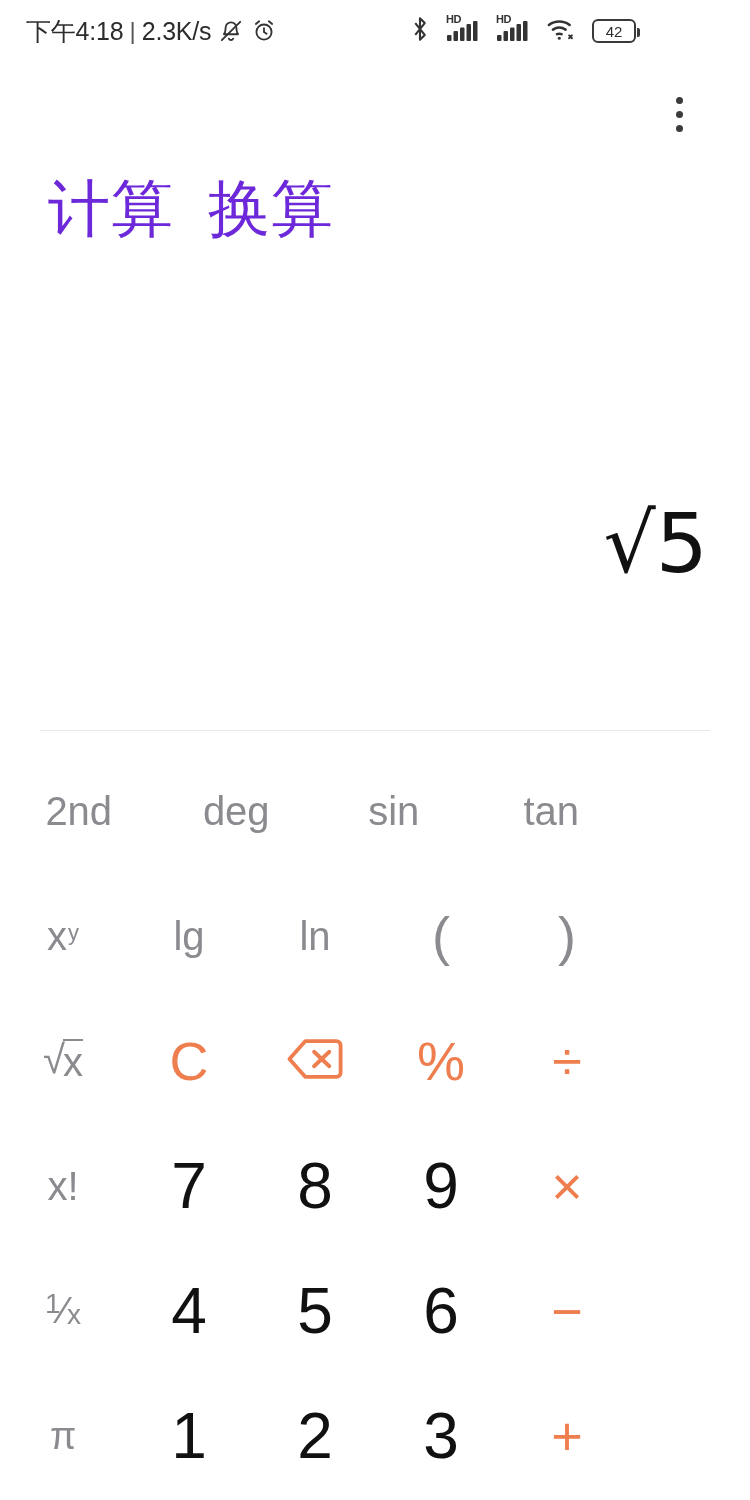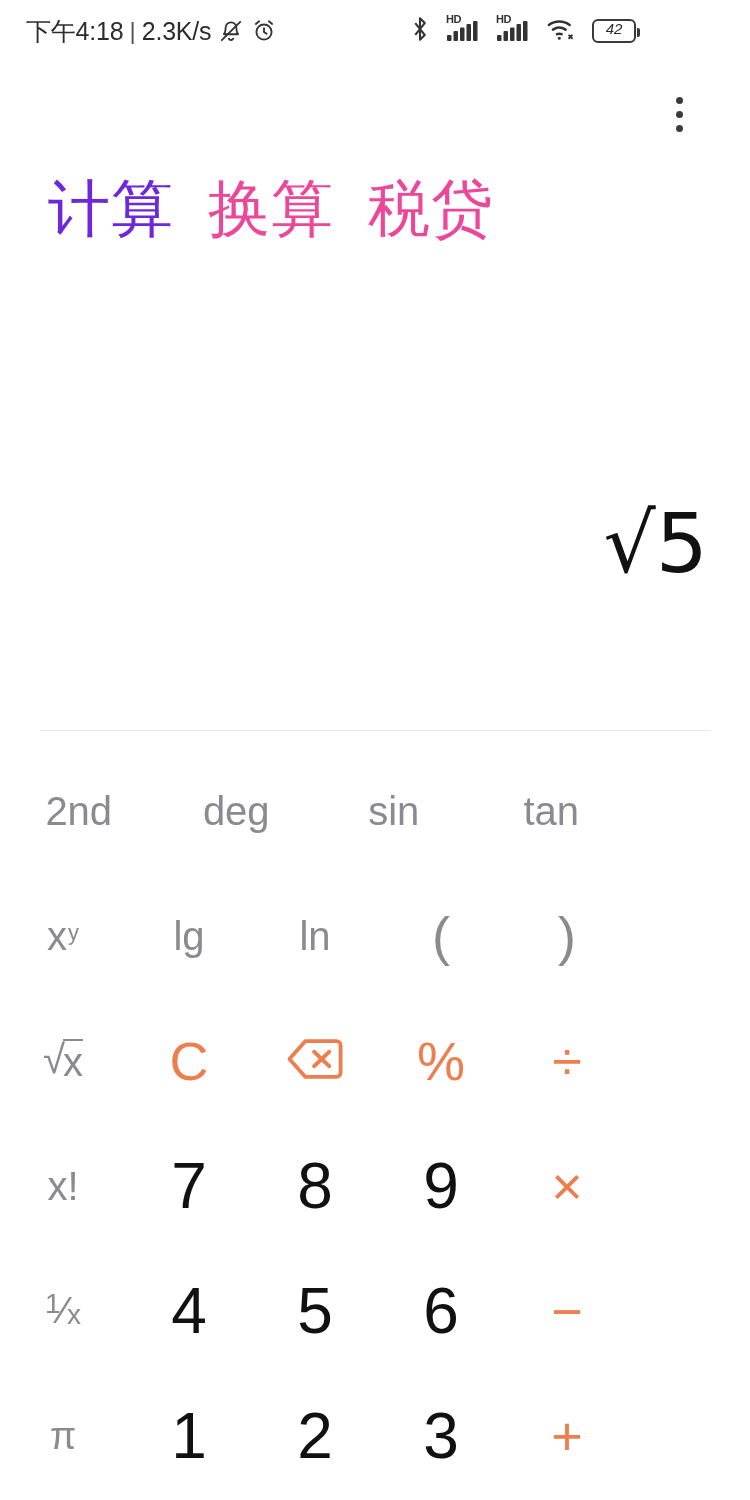--- a/index.html
+++ b/index.html
@@ -64,24 +64,23 @@
     color: #333;
     letter-spacing: -0.5px;
   }
   .battery {
     position: relative;
     width: 44px;
     height: 24px;
     border: 2.5px solid #3a3a3a;
     border-radius: 6px;
     display: flex;
-    align-items: flex-start;
+    align-items: center;
     justify-content: center;
     box-sizing: border-box;
-    font-style: italic;
   }
   .battery:after {
     content: "";
     position: absolute;
     right: -6px;
     top: 7px;
     width: 3.5px;
     height: 9px;
     background: #3a3a3a;
     border-radius: 0 2px 2px 0;
@@ -126,21 +125,21 @@
   .tab {
     font-size: 62px;
     line-height: 1;
     font-family: "DejaVu Sans", "Liberation Sans", sans-serif;
     font-weight: 300;
     letter-spacing: 1px;
     cursor: pointer;
     white-space: nowrap;
   }
   .tab.active { color: #6d28d9; }
-  .tab.inactive { color: #ec4899; }
+  .tab.inactive { color: #6d28d9; }
 
   
   .display {
     position: absolute;
     left: 0;
     top: 500px;
     width: 750px;
     box-sizing: border-box;
     padding: 0 42px;
     text-align: right;
@@ -326,21 +325,20 @@
 
 <div class="overflow-menu">
   <span class="dot"></span>
   <span class="dot"></span>
   <span class="dot"></span>
 </div>
 
 <div class="tabs">
   <span class="tab active">计算</span>
   <span class="tab inactive">换算</span>
-  <span class="tab inactive">税贷</span>
 </div>
 
 <div class="display">
   <div class="expression">√5</div>
 </div>
 
 <div class="divider"></div>
 
 <div class="keypad">
 

